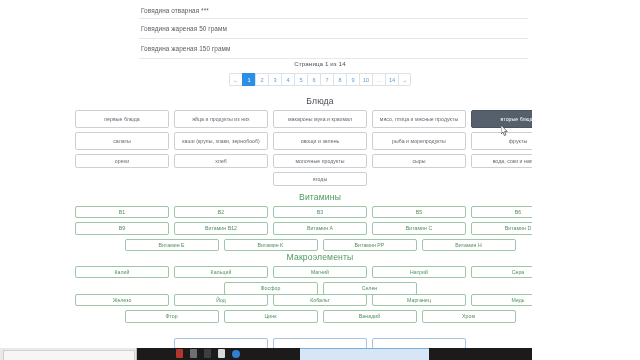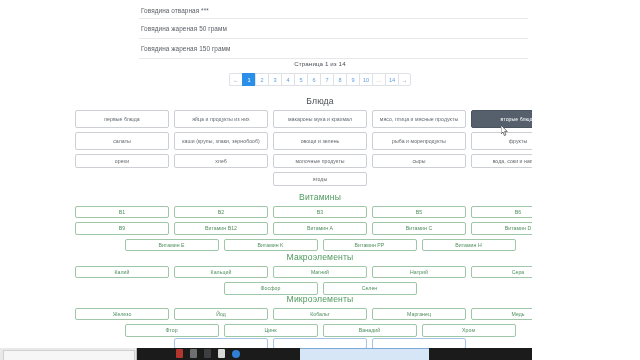--- a/index.html
+++ b/index.html
@@ -172,21 +172,20 @@
 
     <div class="btn-row">
       <div class="btn green">Витамин E</div>
       <div class="btn green">Витамин K</div>
       <div class="btn green">Витамин PP</div>
       <div class="btn green">Витамин H</div>
     </div>
   </div>
 
   <div class="section" style="top:294px;">
-    <div class="sec-title green">Микроэлементы</div>
 
     <div class="btn-row">
       <div class="btn green">Железо</div>
       <div class="btn green">Йод</div>
       <div class="btn green">Кобальт</div>
       <div class="btn green">Марганец</div>
       <div class="btn green">Медь</div>
     </div>
 
     <div class="btn-row">

